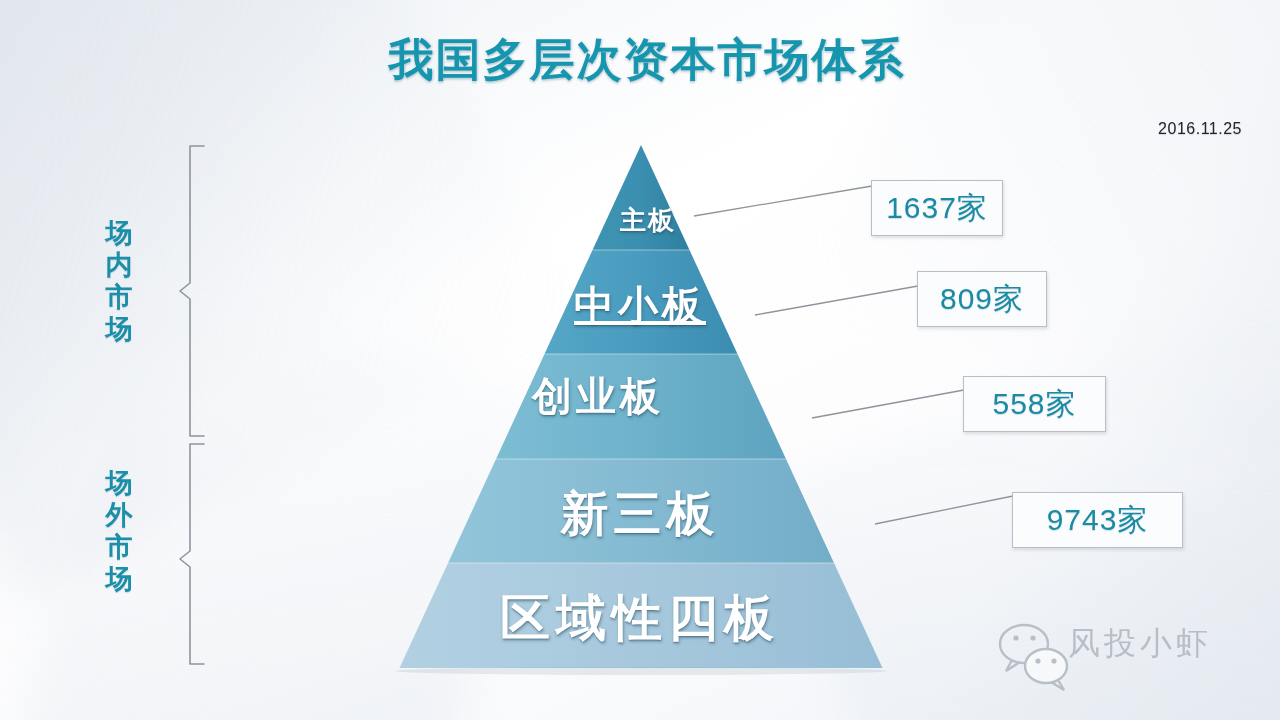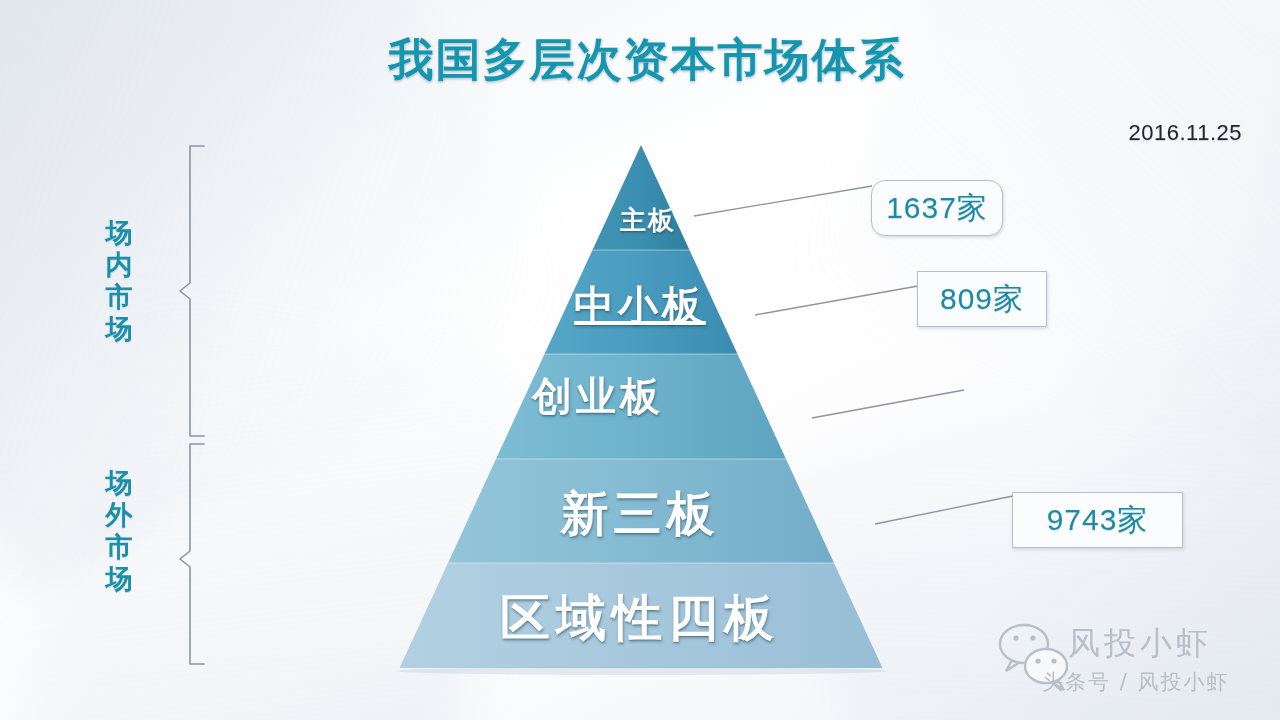--- a/index.html
+++ b/index.html
@@ -71,21 +71,21 @@
     text-shadow: 0 2px 2px rgba(120,150,165,0.38), 2px 0 1px rgba(160,190,205,0.3);
     white-space: nowrap;
     margin-left: 14px;
   }
 
   
   #date {
     position: absolute;
     right: 38px;
     top: 120px;
-    font-size: 22px;
+    font-size: 16px;
     color: #22252c;
     letter-spacing: 0.5px;
     text-shadow: 0 1px 1px rgba(170,180,195,0.5);
   }
 
   
   #pyramid {
     position: absolute;
     left: 0;
     top: 0;
@@ -235,22 +235,23 @@
       <line x1="875" y1="524" x2="1013" y2="496"></line>
     </g>
   </svg>
 
   <div class="tier-label t0" style="left:8px; right:0; width:1280px; top:203px;font-family:Liberation Mono, monospace;">主板</div>
   <div class="tier-label t1" style="left:0; right:0; width:1280px; top:278px;text-decoration:underline;">中小板</div>
   <div class="tier-label t2" style="left:0; right:0; width:1196px; top:369px;">创业板</div>
   <div class="tier-label t3" style="left:0; right:0; width:1280px; top:482px;">新三板</div>
   <div class="tier-label t4" style="left:0; right:0; width:1280px; top:585px;">区域性四板</div>
 
-  <div class="callout" style="left:871px; top:180px; width:132px; height:56px;border-radius:14px;">1637家</div>
+  <div class="callout" style="left:871px; top:180px; width:132px; height:56px;">1637家</div>
   <div class="callout" style="left:917px; top:271px; width:130px; height:56px;">809家</div>
+  <div class="callout" style="left:963px; top:376px; width:143px; height:56px;">558家</div>
   <div class="callout" style="left:1012px; top:492px; width:171px; height:56px;">9743家</div>
 
   <div class="group-label" style="left:97px; top:218px;">
     <span>场</span>
     <span>内</span>
     <span>市</span>
     <span>场</span>
   </div>
   <div class="group-label" style="left:97px; top:468px;">
     <span>场</span>
@@ -268,16 +269,15 @@
         <path d="M 68 66 L 74 76 L 61 68"></path>
       </g>
       <g fill="#9aa2ad">
         <circle cx="26" cy="24" r="2.6"></circle>
         <circle cx="43" cy="24" r="2.6"></circle>
         <circle cx="48" cy="47" r="2.6"></circle>
         <circle cx="64" cy="47" r="2.6"></circle>
       </g>
     </svg>
     <div id="wm-name">风投小虾</div>
-    <div id="wm-sub">头条号 / 风投小虾</div>
   </div>
 
 </div>
 
 </body></html>

